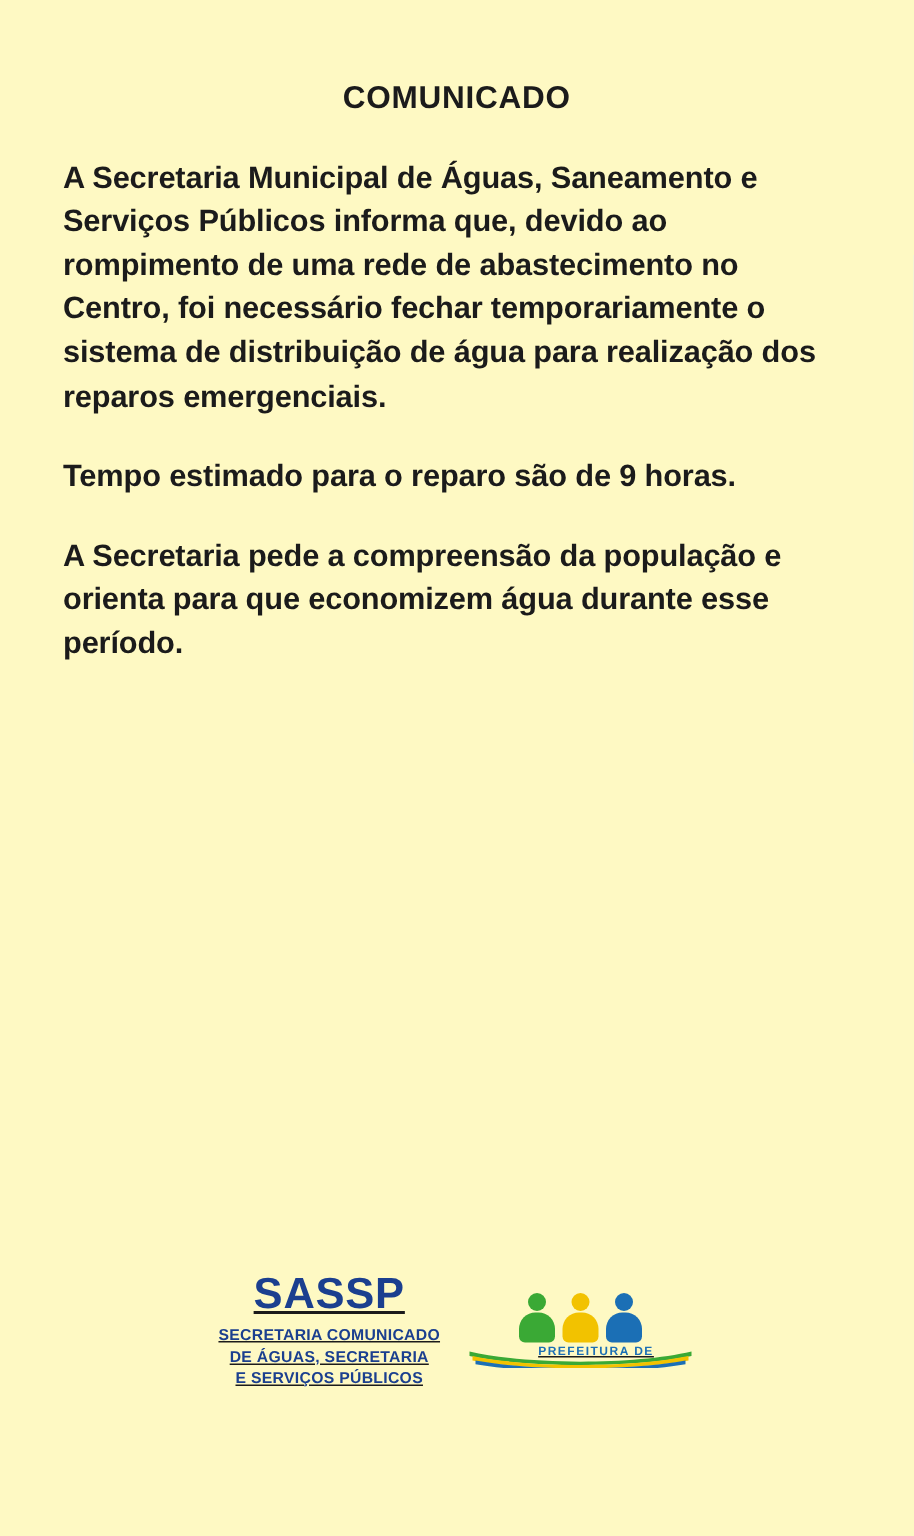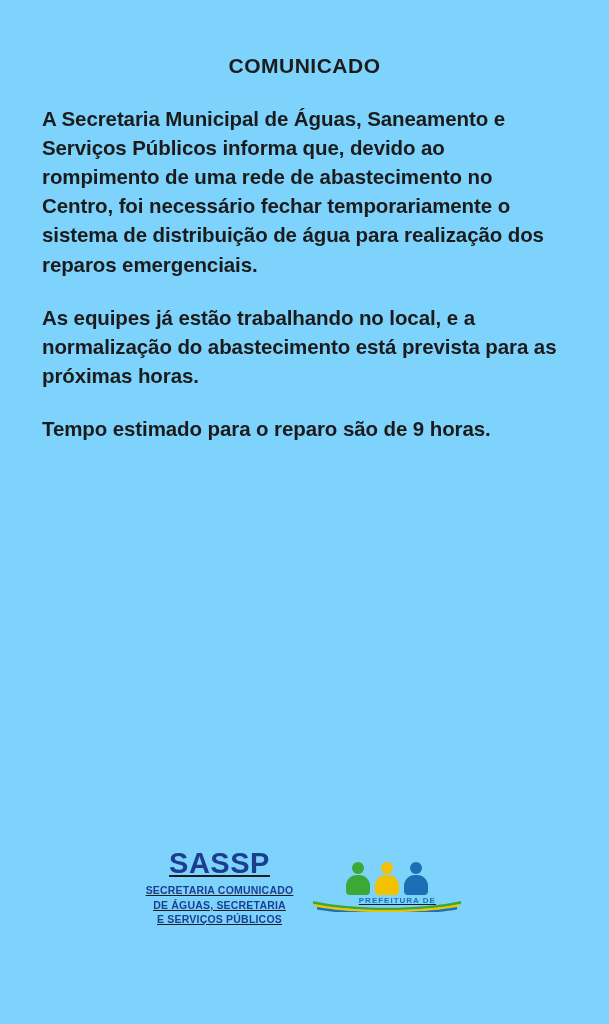--- a/index.html
+++ b/index.html
@@ -15,21 +15,21 @@
     overflow: hidden;
   }
   .poster {
     width: 609px;
     height: 1024px;
     box-sizing: border-box;
     padding: 40px 42px 20px 42px;
     display: flex;
     flex-direction: column;
     align-items: center;
-    background: #7dd3fc;
+    background: #fef9c3;
   }
   .title {
     font-size: 21px;
     font-weight: bold;
     letter-spacing: 0.5px;
     text-align: center;
     margin: 14px 0 26px 0;
   }
   .body-text {
     width: 100%;
@@ -147,22 +147,22 @@
 </style>
 </head>
 <body>
 
 <div class="poster">
 
   <div class="title">COMUNICADO</div>
 
   <div class="body-text">
     <p class="para">A Secretaria Municipal de Águas, Saneamento e Serviços Públicos informa que, devido ao rompimento de uma rede de abastecimento no Centro, foi necessário fechar temporariamente o sistema de distribuição de água para realização dos reparos emergenciais.</p>
-    <p class="para">As equipes já estão trabalhando no local, e a normalização do abastecimento está prevista para as próximas horas.</p>
     <p class="para">Tempo estimado para o reparo são de 9 horas.</p>
+    <p class="para">A Secretaria pede a compreensão da população e orienta para que economizem água durante esse período.</p>
   </div>
 
   <div class="footer">
 
     <div class="sassp">
       <div class="sassp-mark">SASSP</div>
       <div class="sassp-sub">
         <div>SECRETARIA COMUNICADO</div>
         <div>DE ÁGUAS, SECRETARIA</div>
         <div>E SERVIÇOS PÚBLICOS</div>

